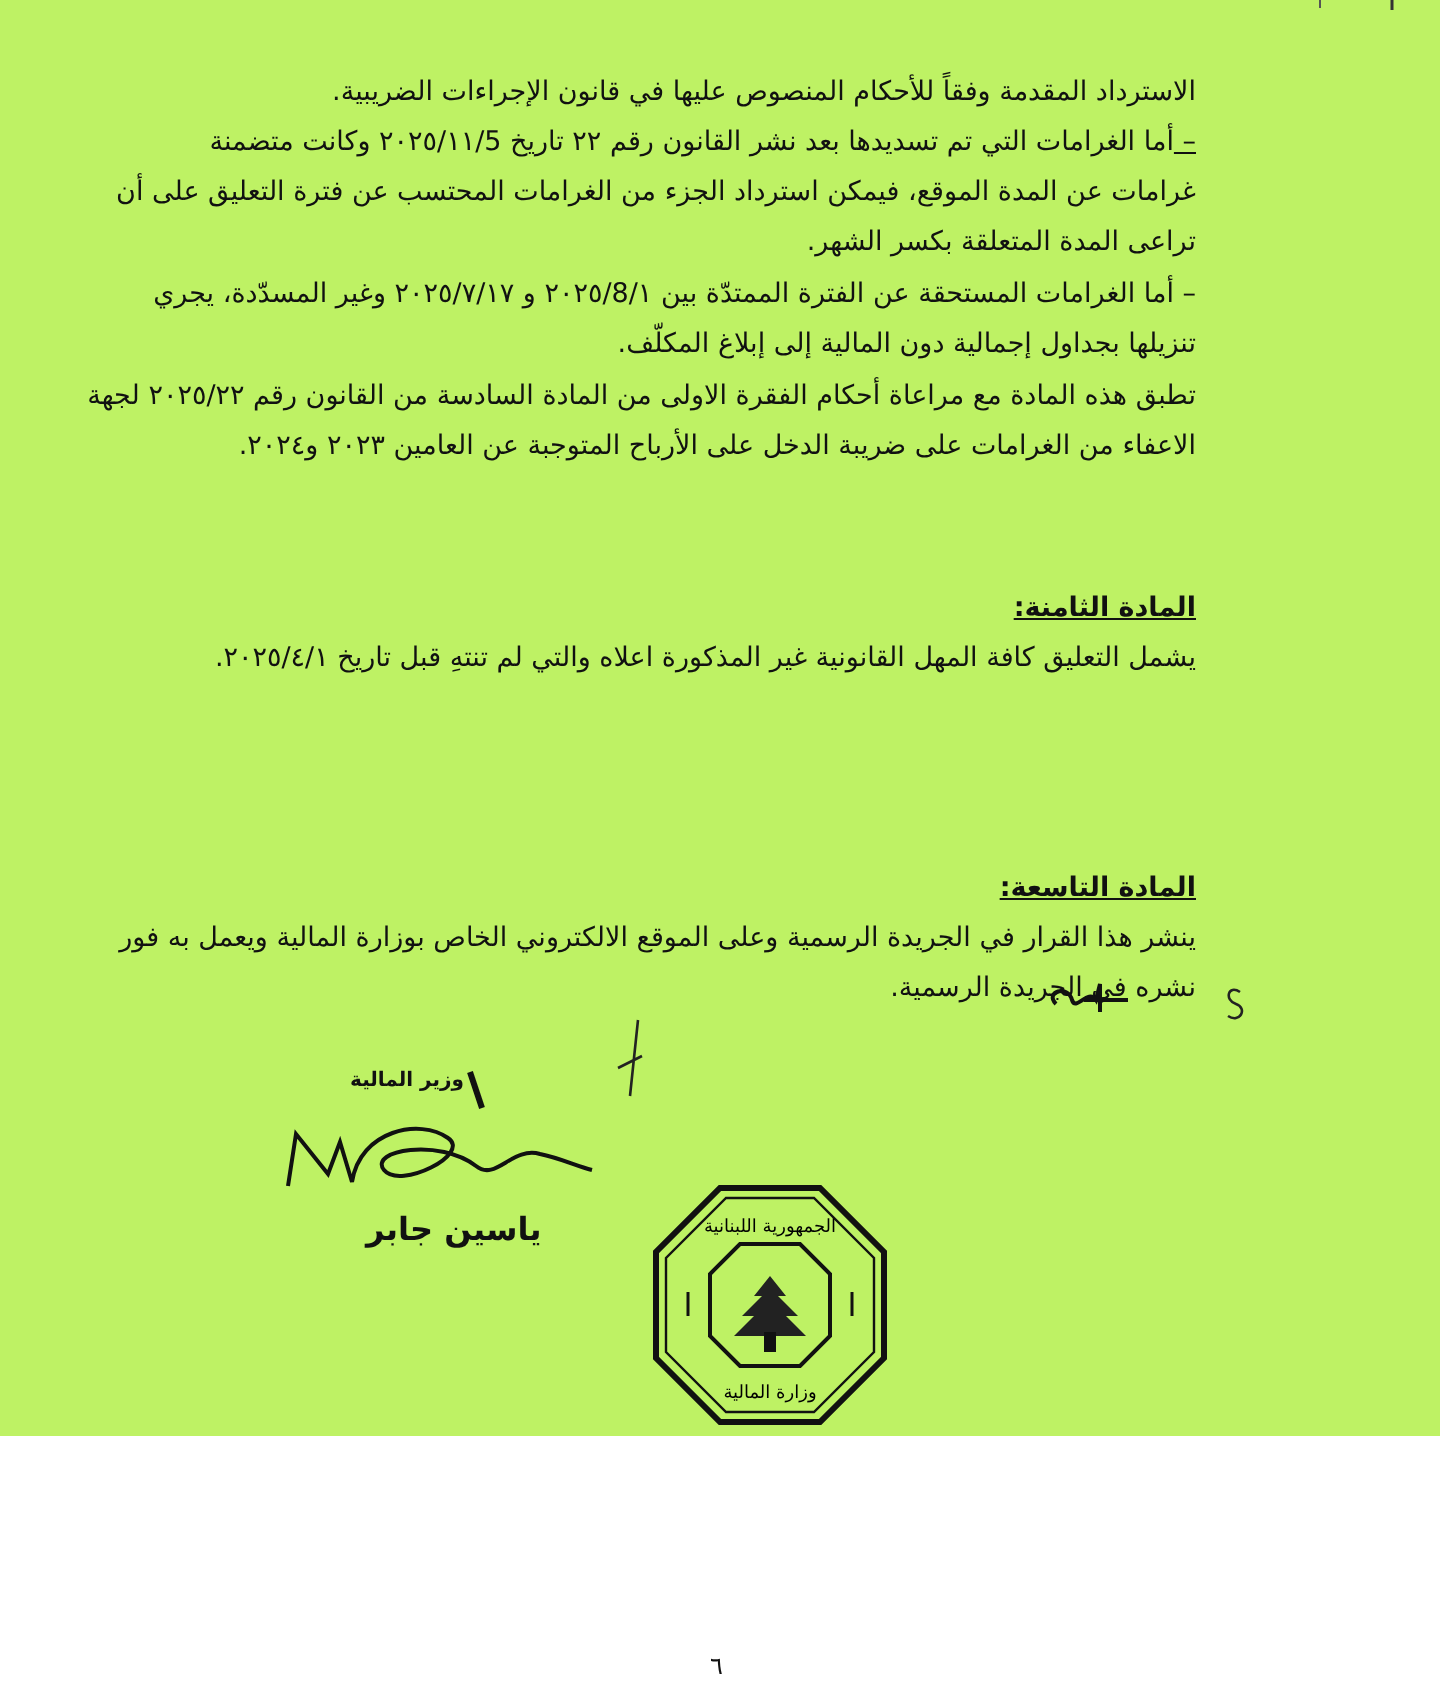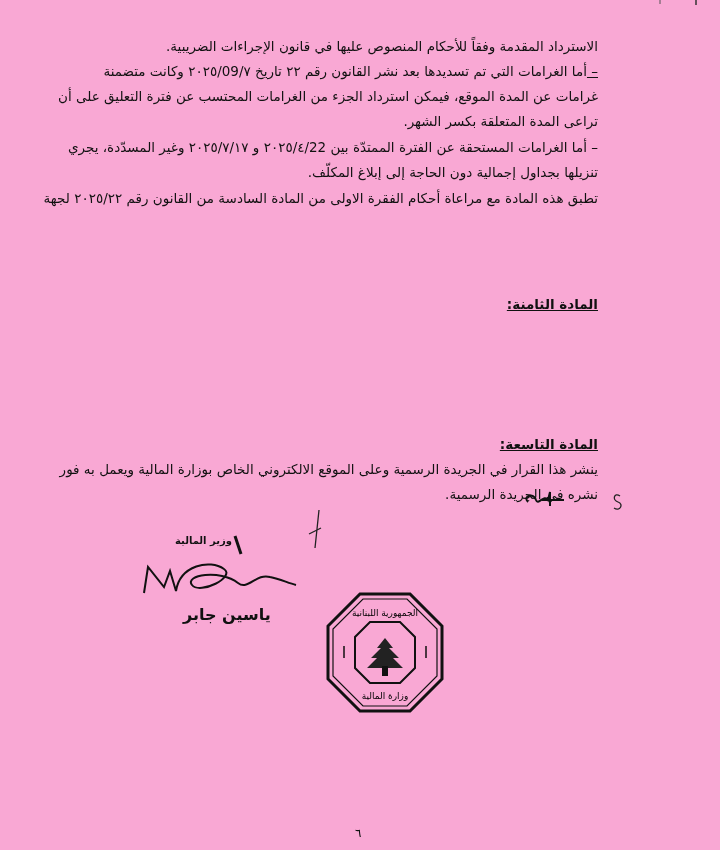--- a/index.html
+++ b/index.html
@@ -1,18 +1,18 @@
 <!DOCTYPE html>
 <html><head>
 <meta charset="utf-8">
 <style>
   html, body { margin:0; padding:0; background:#ffffff; }
   body { width:720px; height:850px; position:relative; overflow:hidden;
          font-family:"DejaVu Sans", sans-serif; color:#111; }
-  .page { position:absolute; left:0; top:0; width:720px; height:850px; background:#f9a8d4;text-decoration:underline; }
+  .page { position:absolute; left:0; top:0; width:720px; height:718px; background:#bef264;text-decoration:underline; }
   .line { position:absolute; right:122px; direction:rtl; text-align:right;
           font-size:13.5px; white-space:nowrap; line-height:20px; }
   .line.justify { left:152px; text-align:justify; text-align-last:justify; }
   .heading { font-weight:bold; text-decoration:underline; }
   .dash-u { text-decoration:underline; }
   .sig-title { position:absolute; left:175px; top:535px; font-weight:bold; font-size:10px; direction:rtl; }
   .sig-name { position:absolute; left:183px; top:605px; font-weight:bold; font-size:16px; direction:rtl; }
   .page-num { position:absolute; left:355px; top:826px; font-size:12px; }
   .top-marks { position:absolute; right:18px; top:0; width:50px; height:6px; }
   svg { position:absolute; overflow:visible; }
@@ -23,28 +23,30 @@
 <div class="page">
 
   <div class="top-marks">
     <svg width="50" height="8">
       <line x1="8" y1="0" x2="8" y2="4" stroke="#555" stroke-width="1"></line>
       <line x1="44" y1="0" x2="44" y2="5" stroke="#333" stroke-width="1.5"></line>
     </svg>
   </div>
 
   <div class="line" style="top:36px;">الاسترداد المقدمة وفقاً للأحكام المنصوص عليها في قانون الإجراءات الضريبية.</div>
-  <div class="line justify" style="top:61px;"><span class="dash-u">– </span><span>أما الغرامات التي تم تسديدها بعد نشر القانون رقم ٢٢ تاريخ ٢٠٢٥/09/٧ وكانت متضمنة</span></div>
+  <div class="line justify" style="top:61px;"><span class="dash-u">– </span><span>أما الغرامات التي تم تسديدها بعد نشر القانون رقم ٢٢ تاريخ ٢٠٢٥/١١/5 وكانت متضمنة</span></div>
   <div class="line justify" style="top:86px;">غرامات عن المدة الموقع، فيمكن استرداد الجزء من الغرامات المحتسب عن فترة التعليق على أن</div>
   <div class="line" style="top:111px;text-align:right;">تراعى المدة المتعلقة بكسر الشهر.</div>
-  <div class="line justify" style="top:137px;">– أما الغرامات المستحقة عن الفترة الممتدّة بين ٢٠٢٥/٤/22 و ٢٠٢٥/٧/١٧ وغير المسدّدة، يجري</div>
-  <div class="line" style="top:162px;">تنزيلها بجداول إجمالية دون الحاجة إلى إبلاغ المكلّف.</div>
+  <div class="line justify" style="top:137px;">– أما الغرامات المستحقة عن الفترة الممتدّة بين ٢٠٢٥/8/١ و ٢٠٢٥/٧/١٧ وغير المسدّدة، يجري</div>
+  <div class="line" style="top:162px;">تنزيلها بجداول إجمالية دون المالية إلى إبلاغ المكلّف.</div>
   <div class="line justify" style="top:188px;">تطبق هذه المادة مع مراعاة أحكام الفقرة الاولى من المادة السادسة من القانون رقم ٢٠٢٥/٢٢ لجهة</div>
+  <div class="line justify" style="top:213px;">الاعفاء من الغرامات على ضريبة الدخل على الأرباح المتوجبة عن العامين ٢٠٢٣ و٢٠٢٤.</div>
 
   <div class="line heading" style="top:294px;text-align:center;">المادة الثامنة:</div>
+  <div class="line" style="top:319px;">يشمل التعليق كافة المهل القانونية غير المذكورة اعلاه والتي لم تنتهِ قبل تاريخ ٢٠٢٥/٤/١.</div>
 
   <div class="line heading" style="top:434px;margin-left:25px;">المادة التاسعة:</div>
   <div class="line justify" style="top:459px;">ينشر هذا القرار في الجريدة الرسمية وعلى الموقع الالكتروني الخاص بوزارة المالية ويعمل به فور</div>
   <div class="line" style="top:484px;">نشره في الجريدة الرسمية.</div>
 
   <svg style="left:520px; top:488px;" width="120" height="30">
     <path d="M8 14 C 2 8, 14 4, 16 12 C 18 18, 24 6, 28 12 L 30 4 L 30 18 M 22 12 L 44 12" fill="none" stroke="#111" stroke-width="2"></path>
     <path d="M100 8 C 94 4, 92 12, 98 14 C 104 16, 100 24, 94 20" fill="none" stroke="#222" stroke-width="1.3"></path>
   </svg>
 

